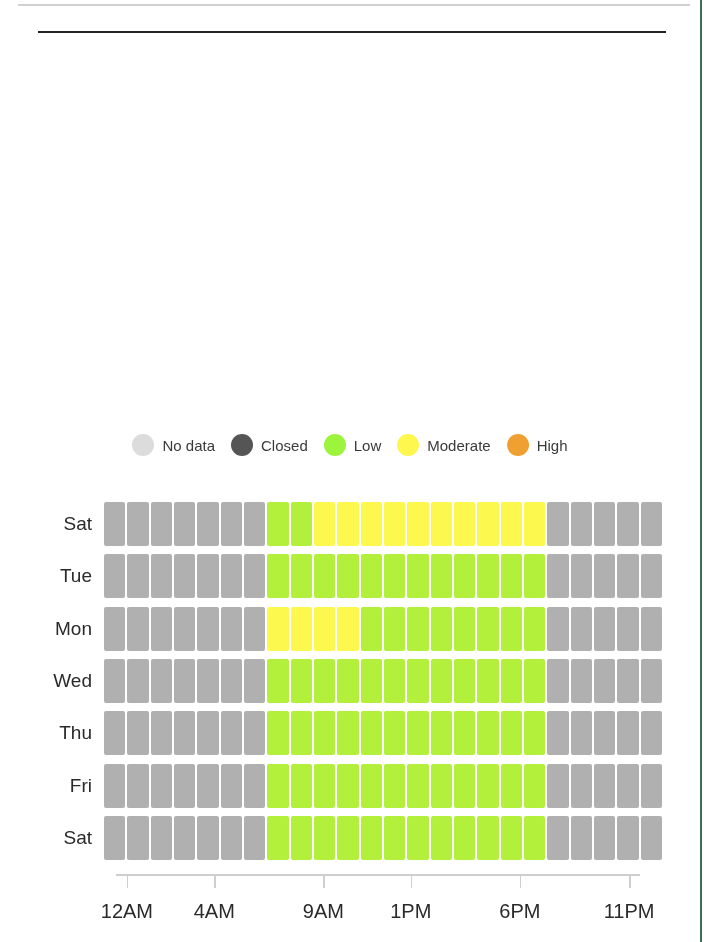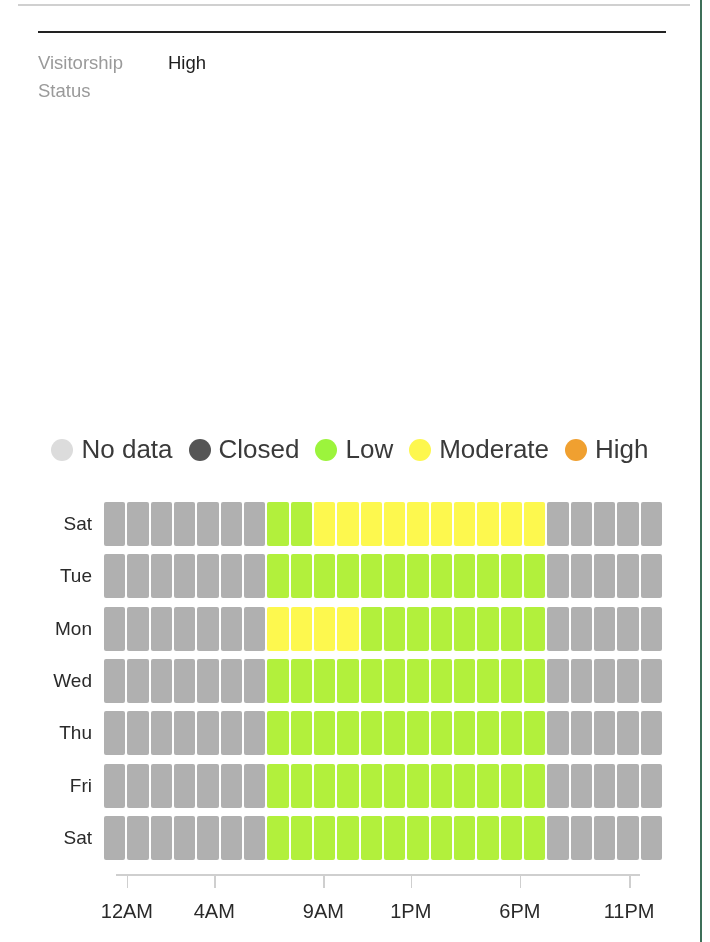--- a/index.html
+++ b/index.html
@@ -85,21 +85,21 @@
     align-items: center;
     gap: 16px;
   }
   .legend-item { display: flex; align-items: center; gap: 8px; }
   .legend-dot {
     width: 22px; height: 22px;
     border-radius: 50%;
     flex: none;
   }
   .legend-label {
-    font-size: 26px;
+    font-size: 15px;
     color: #3a3a3a;
     font-weight: 400;
     white-space: nowrap;
   }
 
   
   .heatmap {
     position: absolute;
     left: 38px; top: 498px;
     width: 624px;
@@ -168,24 +168,20 @@
 
 <div id="root">
 
   <div class="top-rule"></div>
   <div class="right-accent"></div>
 
   <div class="card">
     <div class="title-underline"></div>
     <table class="info-table">
       <tbody id="info-body">
-          <tr>
-            <td class="info-key">Visitorship Status</td>
-            <td class="info-val">High</td>
-          </tr>
         </tbody>
     </table>
   </div>
 
 
   <div class="legend" id="legend">
       <div class="legend-item">
         <span class="legend-dot" style="background: rgb(220, 220, 220);"></span>
         <span class="legend-label">No data</span>
       </div>

